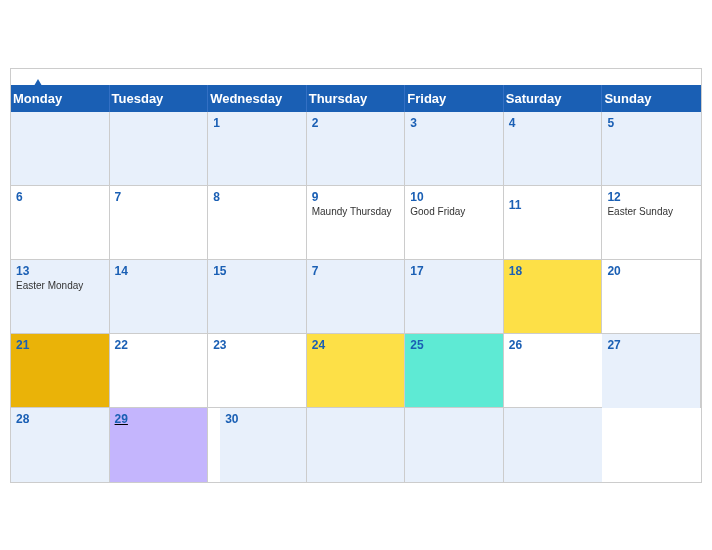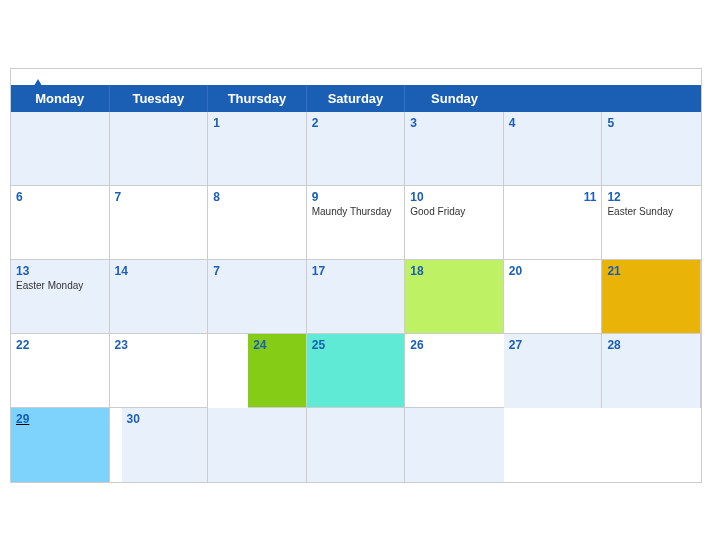--- a/index.html
+++ b/index.html
@@ -50,21 +50,20 @@
       font-size: 13px;
       color: #333;
     }
     .day-headers {
       display: grid;
       grid-template-columns: repeat(7, 1fr);
       background: #1a5fb4;
     }
     .day-header {
       color: #fff;
-      text-align: center;
       padding: 6px 2px;
       font-size: 13px;
       font-weight: bold;
       border-right: 1px solid #3370c4;
     }
     .day-header:last-child {
       border-right: none;
     }
     .calendar-grid {
       display: grid;
@@ -109,21 +108,23 @@
       </div>
       <span style="font-size:13px;color:#1a5fb4;font-weight:bold;"></span>
     </div>
     <h1 class="calendar-title"></h1>
     <span class="country-label"></span>
   </div>
 
   <div class="day-headers">
     <div class="day-header">Monday</div>
     <div class="day-header">Tuesday</div>
+    <div class="day-header">Wednesday</div>
     <div class="day-header">Thursday</div>
+    <div class="day-header">Friday</div>
     <div class="day-header">Saturday</div>
     <div class="day-header">Sunday</div>
   </div>
 
   <div class="calendar-grid" id="cal-grid">
   <div class="cal-cell" style="background: rgb(232, 240, 251); min-height: 74px; padding: 4px 5px; border-right: 1px solid rgb(204, 204, 204); border-bottom: 1px solid rgb(204, 204, 204);"></div>
       <div class="cal-cell" style="background: rgb(232, 240, 251); min-height: 74px; padding: 4px 5px; border-right: 1px solid rgb(204, 204, 204); border-bottom: 1px solid rgb(204, 204, 204);"></div>
       <div class="cal-cell" style="background: rgb(232, 240, 251); min-height: 74px; padding: 4px 5px; border-right: 1px solid rgb(204, 204, 204); border-bottom: 1px solid rgb(204, 204, 204);">
         <span class="date-num">1</span>
       </div>
@@ -149,71 +150,74 @@
         <span class="date-num">8</span>
       </div>
       <div class="cal-cell" style="background: rgb(255, 255, 255); min-height: 74px; padding: 4px 5px; border-right: 1px solid rgb(204, 204, 204); border-bottom: 1px solid rgb(204, 204, 204);">
         <span class="date-num">9</span>
         <span class="holiday-label">Maundy Thursday</span>
       </div>
       <div class="cal-cell" style="background: rgb(255, 255, 255); min-height: 74px; padding: 4px 5px; border-right: 1px solid rgb(204, 204, 204); border-bottom: 1px solid rgb(204, 204, 204);">
         <span class="date-num">10</span>
         <span class="holiday-label">Good Friday</span>
       </div>
-      <div class="cal-cell" style="background: rgb(255, 255, 255); min-height: 74px; padding: 4px 5px; border-right: 1px solid rgb(204, 204, 204); border-bottom: 1px solid rgb(204, 204, 204); text-align: right;">
+      <div class="cal-cell" style="background: rgb(255, 255, 255); min-height: 74px; padding: 12px 5px; border-right: 1px solid rgb(204, 204, 204); border-bottom: 1px solid rgb(204, 204, 204);">
         <span class="date-num">11</span>
       </div>
       <div class="cal-cell" style="background: rgb(255, 255, 255); min-height: 74px; padding: 4px 5px; border-right: none; border-bottom: 1px solid rgb(204, 204, 204);">
         <span class="date-num">12</span>
         <span class="holiday-label">Easter Sunday</span>
       </div>
       <div class="cal-cell" style="background: rgb(232, 240, 251); min-height: 74px; padding: 4px 5px; border-right: 1px solid rgb(204, 204, 204); border-bottom: 1px solid rgb(204, 204, 204);">
         <span class="date-num">13</span>
         <span class="holiday-label">Easter Monday</span>
       </div>
       <div class="cal-cell" style="background: rgb(232, 240, 251); min-height: 74px; padding: 4px 5px; border-right: 1px solid rgb(204, 204, 204); border-bottom: 1px solid rgb(204, 204, 204);">
         <span class="date-num">14</span>
       </div>
       <div class="cal-cell" style="background: rgb(232, 240, 251); min-height: 74px; padding: 4px 5px; border-right: 1px solid rgb(204, 204, 204); border-bottom: 1px solid rgb(204, 204, 204);">
+        <span class="date-num">15</span>
+      </div>
+      <div class="cal-cell" style="background: rgb(232, 240, 251); min-height: 74px; padding: 4px 5px; border-right: 1px solid rgb(204, 204, 204); border-bottom: 1px solid rgb(204, 204, 204);">
         <span class="date-num">7</span>
       </div>
       <div class="cal-cell" style="background: rgb(232, 240, 251); min-height: 74px; padding: 4px 5px; border-right: 1px solid rgb(204, 204, 204); border-bottom: 1px solid rgb(204, 204, 204);">
         <span class="date-num">17</span>
       </div>
-      <div class="cal-cell" style="background: #bef264; min-height: 74px; padding: 4px 5px; border-right: 1px solid rgb(204, 204, 204); border-bottom: 1px solid rgb(204, 204, 204);">
+      <div class="cal-cell" style="background: #fde047; min-height: 74px; padding: 4px 5px; border-right: 1px solid rgb(204, 204, 204); border-bottom: 1px solid rgb(204, 204, 204);">
         <span class="date-num">18</span>
       </div>
       <div class="cal-cell" style="background: rgb(255, 255, 255); min-height: 74px; padding: 4px 5px; border-right: 1px solid rgb(204, 204, 204); border-bottom: 1px solid rgb(204, 204, 204);">
         <span class="date-num">20</span>
       </div>
       <div class="cal-cell" style="background: #eab308; min-height: 74px; padding: 4px 5px; border-right: 1px solid rgb(204, 204, 204); border-bottom: 1px solid rgb(204, 204, 204);">
         <span class="date-num">21</span>
       </div>
       <div class="cal-cell" style="background: rgb(255, 255, 255); min-height: 74px; padding: 4px 5px; border-right: 1px solid rgb(204, 204, 204); border-bottom: 1px solid rgb(204, 204, 204);">
         <span class="date-num">22</span>
       </div>
       <div class="cal-cell" style="background: rgb(255, 255, 255); min-height: 74px; padding: 4px 5px; border-right: 1px solid rgb(204, 204, 204); border-bottom: 1px solid rgb(204, 204, 204);">
         <span class="date-num">23</span>
       </div>
-      <div class="cal-cell" style="background: #84cc16; min-height: 74px; padding: 4px 5px; border-right: 1px solid rgb(204, 204, 204); border-bottom: 1px solid rgb(204, 204, 204); margin-left: 40px;">
+      <div class="cal-cell" style="background: #fde047; min-height: 74px; padding: 4px 5px; border-right: 1px solid rgb(204, 204, 204); border-bottom: 1px solid rgb(204, 204, 204);">
         <span class="date-num">24</span>
       </div>
       <div class="cal-cell" style="background: #5eead4; min-height: 74px; padding: 4px 5px; border-right: 1px solid rgb(204, 204, 204); border-bottom: 1px solid rgb(204, 204, 204);">
         <span class="date-num">25</span>
       </div>
       <div class="cal-cell" style="background: rgb(255, 255, 255); min-height: 74px; padding: 4px 5px; border-right: none; border-bottom: 1px solid rgb(204, 204, 204);">
         <span class="date-num">26</span>
       </div>
       <div class="cal-cell" style="background: rgb(232, 240, 251); min-height: 74px; padding: 4px 5px; border-right: 1px solid rgb(204, 204, 204); border-bottom: none;">
         <span class="date-num">27</span>
       </div>
       <div class="cal-cell" style="background: rgb(232, 240, 251); min-height: 74px; padding: 4px 5px; border-right: 1px solid rgb(204, 204, 204); border-bottom: none;">
         <span class="date-num">28</span>
       </div>
-      <div class="cal-cell" style="background: #7dd3fc; min-height: 74px; padding: 4px 5px; border-right: 1px solid rgb(204, 204, 204); border-bottom: none; text-decoration: underline;">
+      <div class="cal-cell" style="background: #c4b5fd; min-height: 74px; padding: 4px 5px; border-right: 1px solid rgb(204, 204, 204); border-bottom: none; text-decoration: underline;">
         <span class="date-num">29</span>
       </div>
       <div class="cal-cell" style="background: rgb(232, 240, 251); min-height: 74px; padding: 4px 5px; border-right: 1px solid rgb(204, 204, 204); border-bottom: none; margin-left: 12px;">
         <span class="date-num">30</span>
       </div>
       <div class="cal-cell" style="background: rgb(232, 240, 251); min-height: 74px; padding: 4px 5px; border-right: 1px solid rgb(204, 204, 204); border-bottom: none;"></div>
       <div class="cal-cell" style="background: rgb(232, 240, 251); min-height: 74px; padding: 4px 5px; border-right: 1px solid rgb(204, 204, 204); border-bottom: none;"></div>
       <div class="cal-cell" style="background: rgb(232, 240, 251); min-height: 74px; padding: 4px 5px; border-right: none; border-bottom: none;"></div>
     </div>
 </div>

